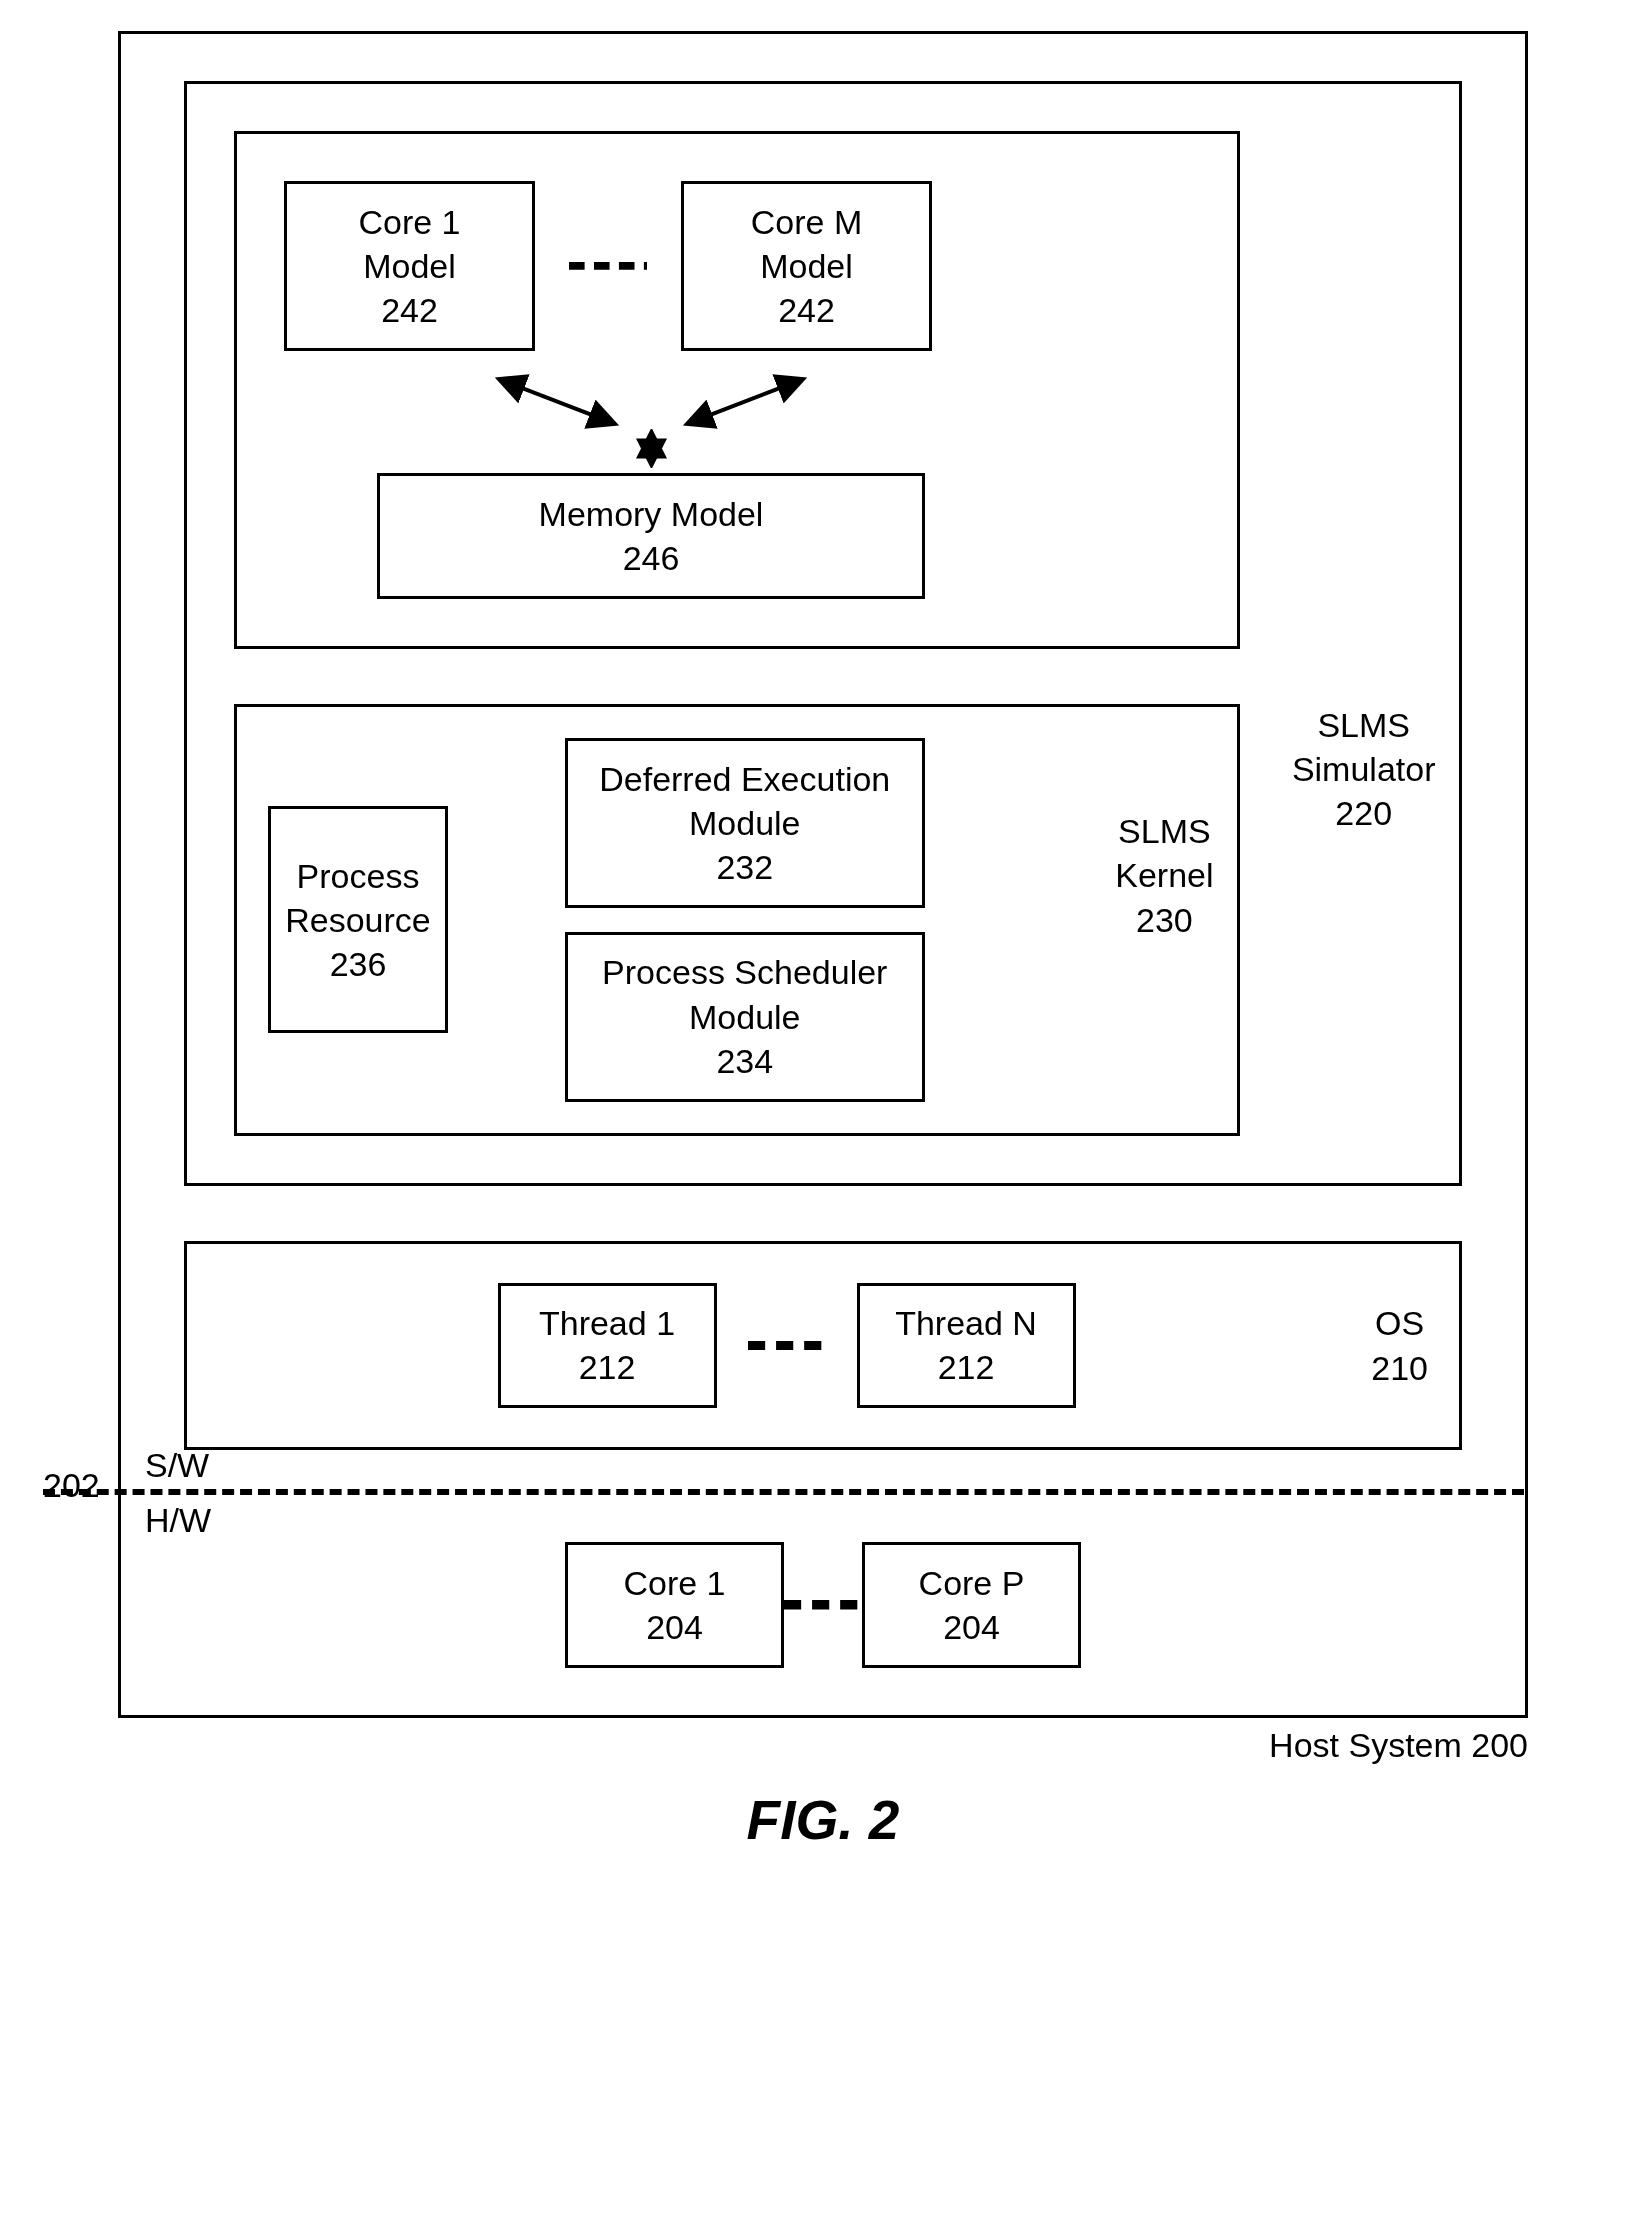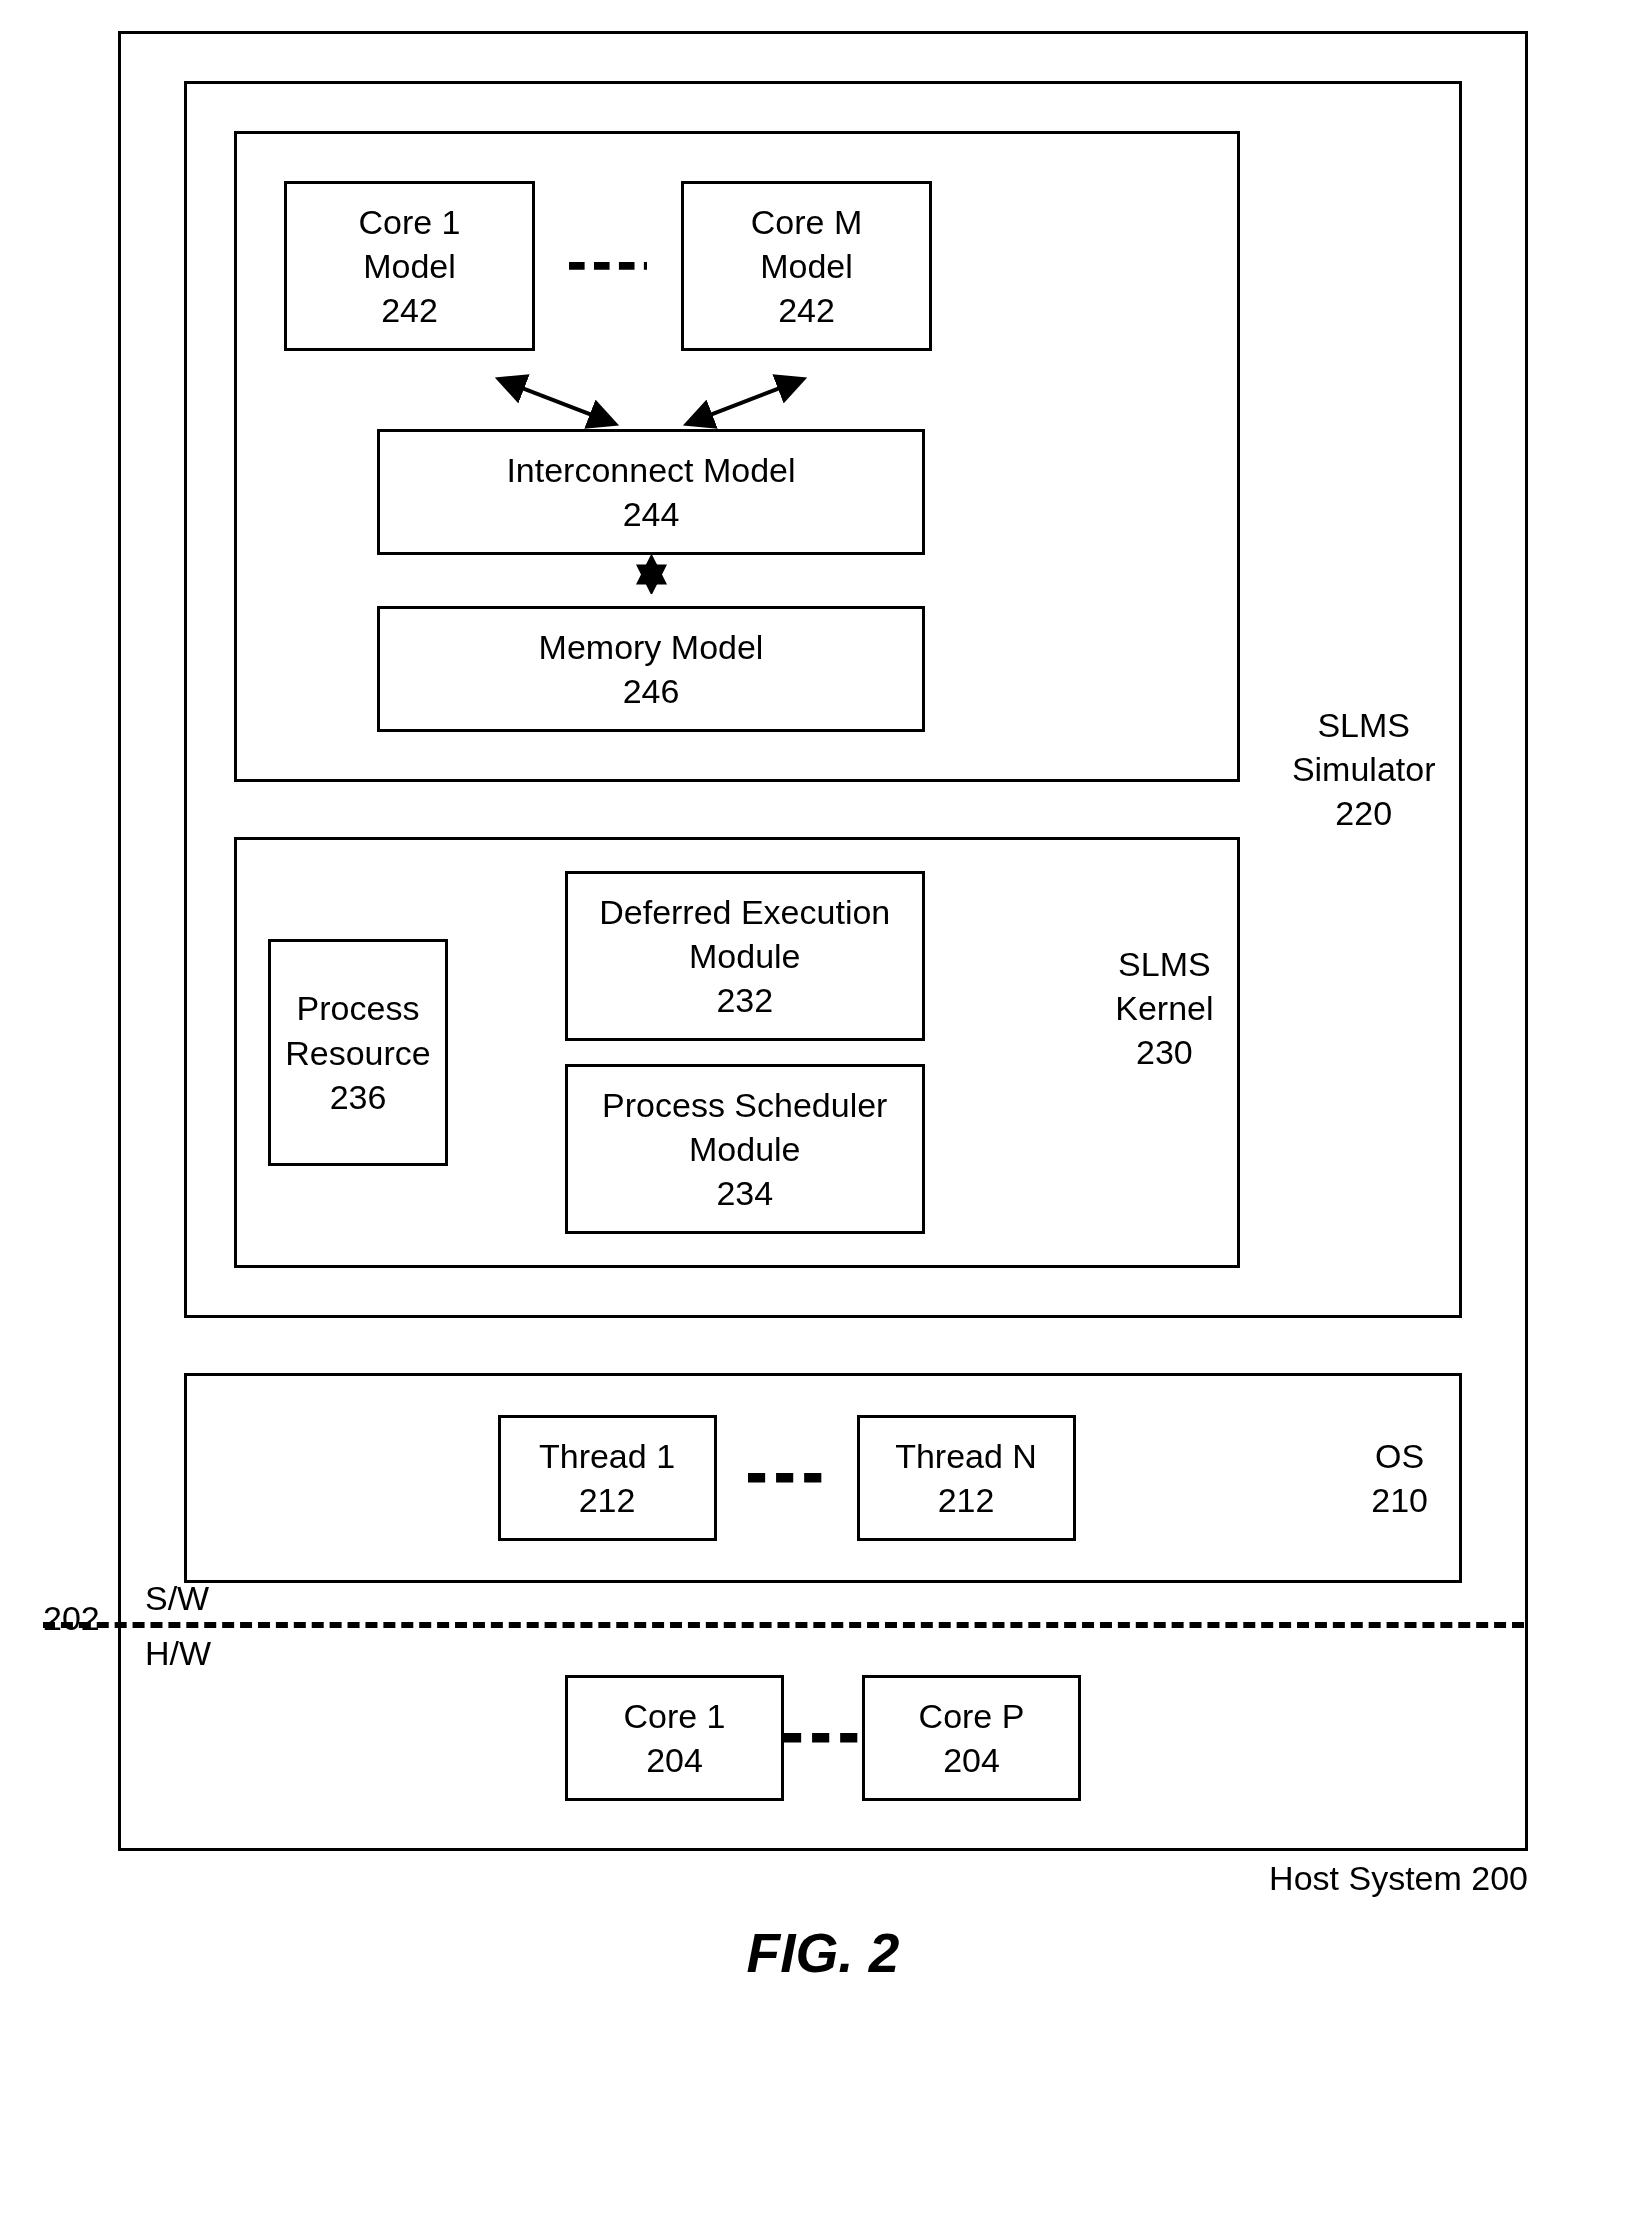--- a/index.html
+++ b/index.html
@@ -213,30 +213,26 @@
               <polygon points="0 0, 8 4, 0 8" fill="#000"></polygon>
             </marker>
             <marker id="arrowhead-start" markerWidth="8" markerHeight="8" refX="2" refY="4" orient="auto">
               <polygon points="8 0, 0 4, 8 8" fill="#000"></polygon>
             </marker>
           </defs>
           <line x1="180" y1="8" x2="320" y2="62" stroke="#000" stroke-width="5" marker-end="url(#arrowhead)" marker-start="url(#arrowhead-start)"></line>
           <line x1="560" y1="8" x2="420" y2="62" stroke="#000" stroke-width="5" marker-end="url(#arrowhead)" marker-start="url(#arrowhead-start)"></line>
         </svg>
 
-        <div class="box interconnect-box">
-          <div>Interconnect Model</div>
-          <div>244</div>
-        </div>
 
         <svg width="31" height="39" style="display:block;margin:0 auto;" viewBox="0 0 40 50">
           <line x1="20" y1="8" x2="20" y2="42" stroke="#000" stroke-width="5" marker-end="url(#arrowhead)" marker-start="url(#arrowhead-start)"></line>
         </svg>
 
-        <div class="box memory-box" style="margin-top:12px;">
+        <div class="box memory-box" style="margin-top:5px;">
           <div>Memory Model</div>
           <div>246</div>
         </div>
       </div>
     </div>
 
     <div class="slms-kernel">
       <div class="box shared-resource">
         <div>
           <div>Process</div>

